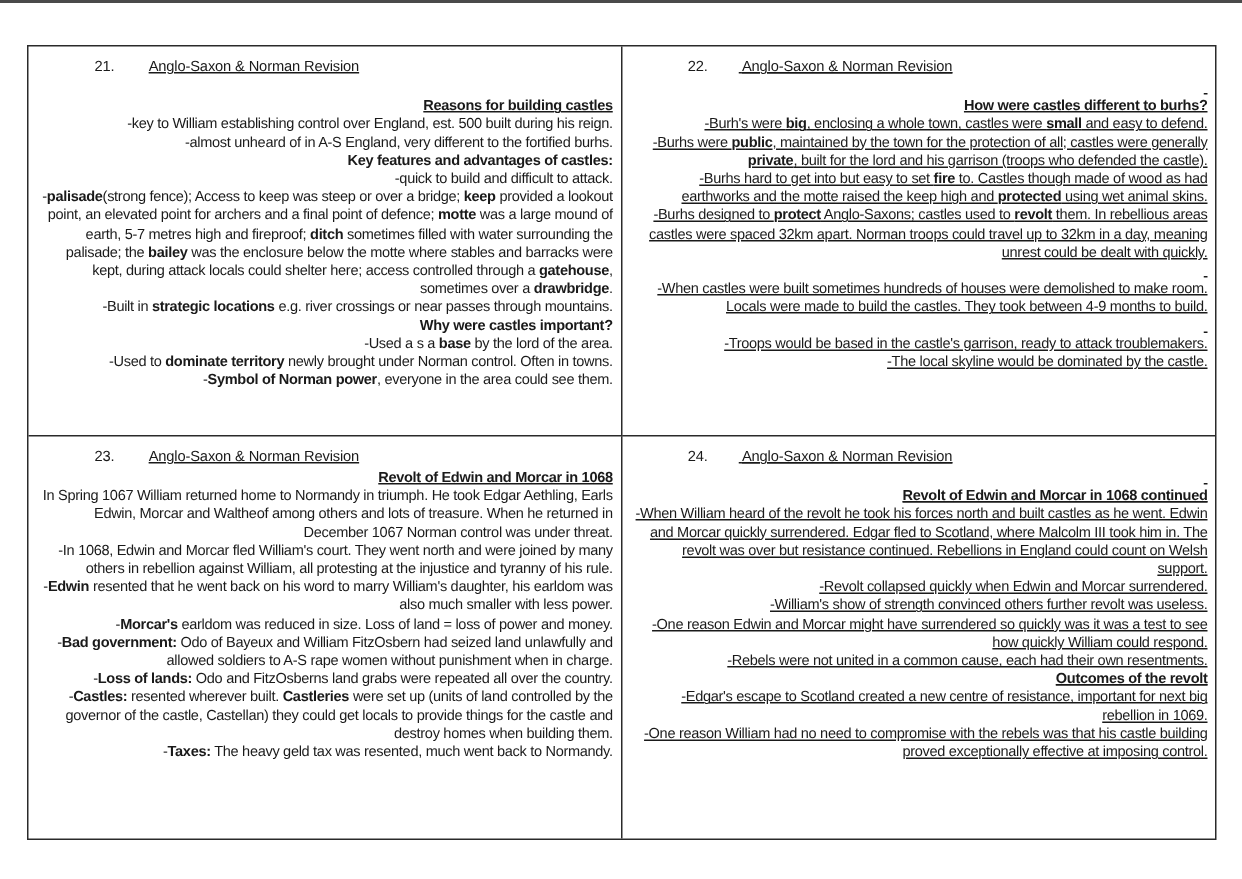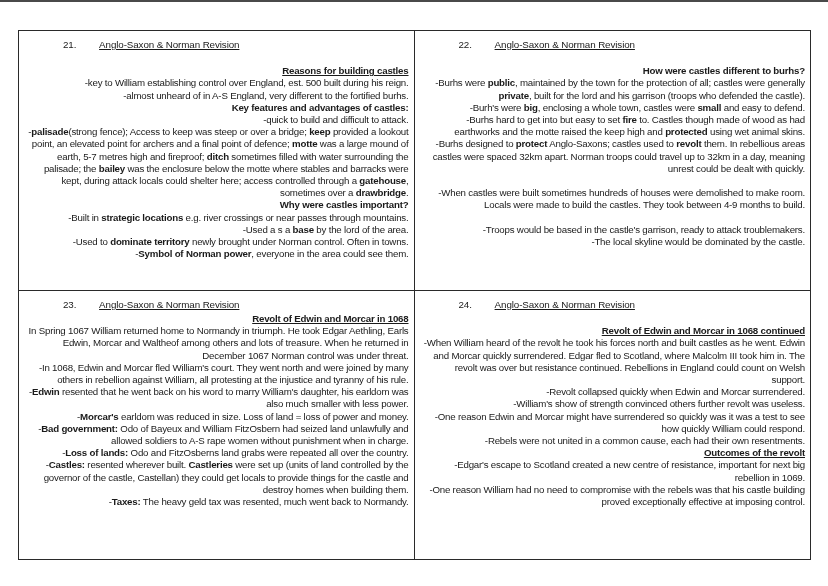--- a/index.html
+++ b/index.html
@@ -24,21 +24,21 @@
     grid-template-rows: 260px 1fr;
     border: 1px solid #2a2a2a;
     background: #fff;
   }
   .cell {
     padding: 7px 5px 4px 6px;
     overflow: hidden;
     border-right: 1px solid #2a2a2a;
     border-bottom: 1px solid #2a2a2a;
   }
-  .cell.col2 { border-right: none; }
+  .cell.col2 { border-right: none; text-decoration: underline; }
   .cell.row2 { border-bottom: none; }
   .card-header {
     padding-left: 38px;
     font-size: 9.8px;
     line-height: 14px;
     letter-spacing: -0.1px;
     white-space: nowrap;
   }
   .num { display: inline-block; min-width: 34px; }
   .title { text-decoration: underline; }
@@ -68,38 +68,38 @@
         <span class="title">Anglo-Saxon &amp; Norman Revision</span>
       </div>
       <div class="card-body">
           <p class="para blank">&nbsp;</p>
           <p class="para"><span class="b u">Reasons for building castles</span></p>
           <p class="para"><span>-key to William establishing control over England, est. 500 built during his reign.</span></p>
           <p class="para"><span>-almost unheard of in A-S England, very different to the fortified burhs.</span></p>
           <p class="para"><span class="b">Key features and advantages of castles:</span></p>
           <p class="para"><span>-quick to build and difficult to attack.</span></p>
           <p class="para"><span>-</span><span class="b">palisade</span><span>(strong fence); Access to keep was steep or over a bridge; </span><span class="b">keep</span><span> provided a lookout point, an elevated point for archers and a final point of defence; </span><span class="b">motte</span><span> was a large mound of earth, 5-7 metres high and fireproof; </span><span class="b">ditch</span><span> sometimes filled with water surrounding the palisade; the </span><span class="b">bailey</span><span> was the enclosure below the motte where stables and barracks were kept, during attack locals could shelter here; access controlled through a </span><span class="b">gatehouse</span><span>, sometimes over a </span><span class="b">drawbridge</span><span>.</span></p>
+          <p class="para"><span>-Built in </span><span class="b">strategic locations</span><span> e.g. river crossings or near passes through mountains.</span></p>
           <p class="para"><span class="b">Why were castles important?</span></p>
-          <p class="para"><span>-Built in </span><span class="b">strategic locations</span><span> e.g. river crossings or near passes through mountains.</span></p>
           <p class="para"><span>-Used a s a </span><span class="b">base</span><span> by the lord of the area.</span></p>
           <p class="para"><span>-Used to </span><span class="b">dominate territory</span><span> newly brought under Norman control. Often in towns.</span></p>
           <p class="para"><span>-</span><span class="b">Symbol of Norman power</span><span>, everyone in the area could see them.</span></p>
         </div>
     </div>
 
     <div class="cell col2">
       <div class="card-header">
         <span class="num">22.</span>
         <span class="title">Anglo-Saxon &amp; Norman Revision</span>
       </div>
       <div class="card-body">
           <p class="para blank">&nbsp;</p>
           <p class="para"><span class="b">How were castles different to burhs?</span></p>
+          <p class="para"><span>-Burh's were </span><span class="b">big</span><span>, enclosing a whole town, castles were </span><span class="b">small</span><span> and easy to defend.</span></p>
           <p class="para"><span>-Burhs were </span><span class="b">public</span><span>, maintained by the town for the protection of all; castles were generally </span><span class="b">private</span><span>, built for the lord and his garrison (troops who defended the castle).</span></p>
-          <p class="para"><span>-Burh's were </span><span class="b">big</span><span>, enclosing a whole town, castles were </span><span class="b">small</span><span> and easy to defend.</span></p>
           <p class="para"><span>-Burhs hard to get into but easy to set </span><span class="b">fire</span><span> to. Castles though made of wood as had earthworks and the motte raised the keep high and </span><span class="b">protected</span><span> using wet animal skins.</span></p>
           <p class="para"><span>-Burhs designed to </span><span class="b">protect</span><span> Anglo-Saxons; castles used to </span><span class="b">revolt</span><span> them. In rebellious areas castles were spaced 32km apart. Norman troops could travel up to 32km in a day, meaning unrest could be dealt with quickly.</span></p>
           <p class="para blank">&nbsp;</p>
           <p class="para"><span>-When castles were built sometimes hundreds of houses were demolished to make room. Locals were made to build the castles. They took between 4-9 months to build.</span></p>
           <p class="para blank">&nbsp;</p>
           <p class="para"><span>-Troops would be based in the castle's garrison, ready to attack troublemakers.</span></p>
           <p class="para"><span>-The local skyline would be dominated by the castle.</span></p>
         </div>
     </div>
 

